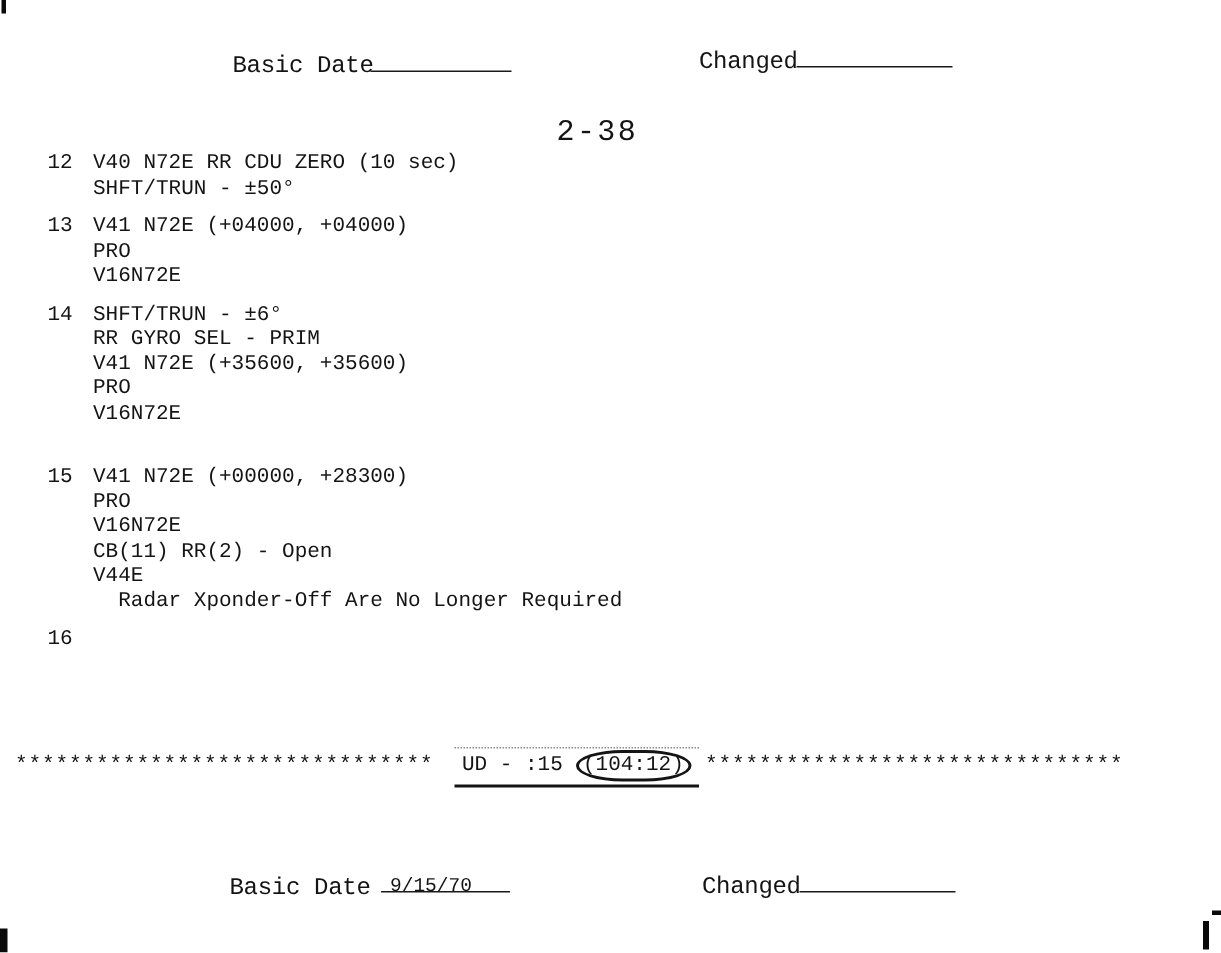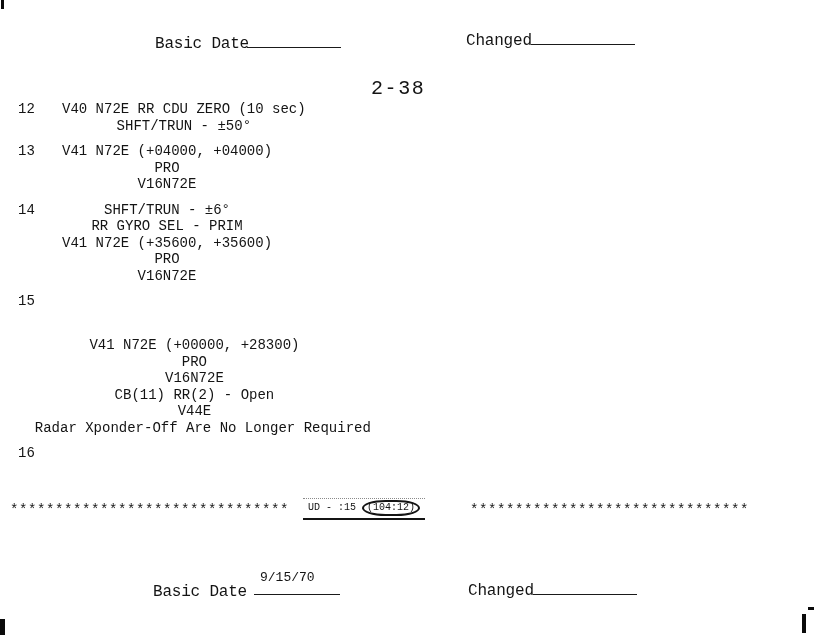--- a/index.html
+++ b/index.html
@@ -7,27 +7,27 @@
     width:814px;height:635px;position:relative;background:#ffffff;overflow:hidden;
     font-family:"Liberation Mono","DejaVu Sans Mono",monospace;color:#141414;
   }
   .abs{position:absolute;white-space:pre;}
   .hdr-label{font-size:16px;letter-spacing:-0.2px;}
   .fill-line{position:absolute;height:0;border-bottom:1.5px solid #1a1a1a;}
   .pagenum{font-size:20px;letter-spacing:1.6px;}
   
   #steps{position:absolute;left:18px;top:101px;font-size:14px;line-height:16.5px;}
   .step{display:flex;margin-bottom:9px;}
-  .step:nth-child(4){margin-top:9px;flex-direction:column;} 
-  .num{width:44px;flex:0 0 44px;}
-  .line-text{white-space:pre;text-align:center;}
+  .step:nth-child(4){margin-top:26px;} 
+  .num{width:44px;flex:0 0 44px;text-align:center;}
+  .line-text{white-space:pre;}
   
   .stars{font-size:14px;letter-spacing:0.6px;top:502px;}
   .ud-box{
-    position:absolute;left:303px;top:498px;font-size:10px;
+    position:absolute;left:303px;top:498px;font-size:14px;
     padding:1px 5px 2px 5px;
     border-bottom:2px solid #141414;border-top:1px dotted #8a8a8a;
   }
   .circled{
     border:2px solid #141414;border-radius:50% / 62%;
     padding:0 3px 1px 3px;display:inline-block;
   }
   .hw-value{font-size:13px;}
   .artifact{position:absolute;background:#0a0a0a;}
 </style>
@@ -81,21 +81,21 @@
     </div>
     <div class="step">
       <div class="num">16</div>
     </div>
   </div>
 
 <div class="abs stars" style="left:10px">*******************************</div>
 <div class="ud-box"><span style="white-space:pre">UD - :15 </span><span class="circled">(104:12)</span></div>
 <div class="abs stars" style="left:470px">*******************************</div>
 
-<div class="abs hw-value" style="left:260px;top:570px">9/15/70</div>
+<div class="abs hw-value" style="left:260px;top:583px">9/15/70</div>
 <div class="abs hdr-label" style="left:153px;top:583px">Basic Date</div>
 <div class="fill-line" style="left:254px;top:594px;width:86px"></div>
 
 <div class="abs hdr-label" style="left:468px;top:582px">Changed</div>
 <div class="fill-line" style="left:533px;top:594px;width:104px"></div>
 
 <div class="artifact" style="left:1px;top:0;width:3px;height:9px"></div>
 <div class="artifact" style="left:0;top:619px;width:5px;height:16px"></div>
 <div class="artifact" style="left:802px;top:614px;width:4px;height:19px"></div>
 <div class="artifact" style="left:808px;top:607px;width:6px;height:3px"></div>

